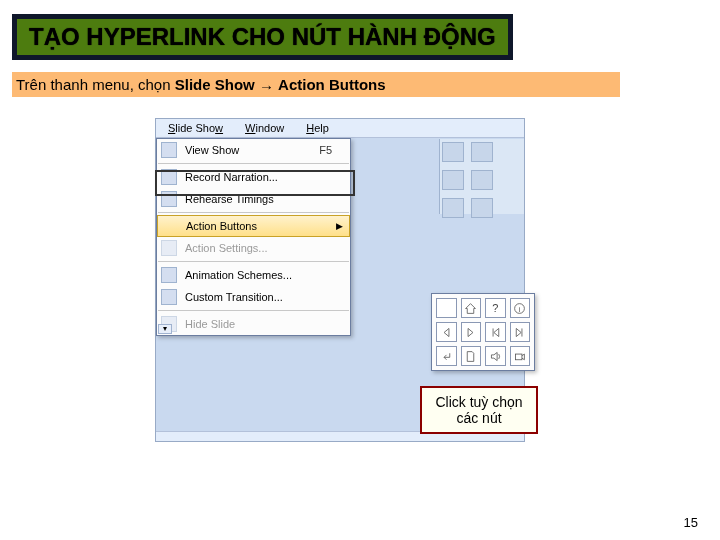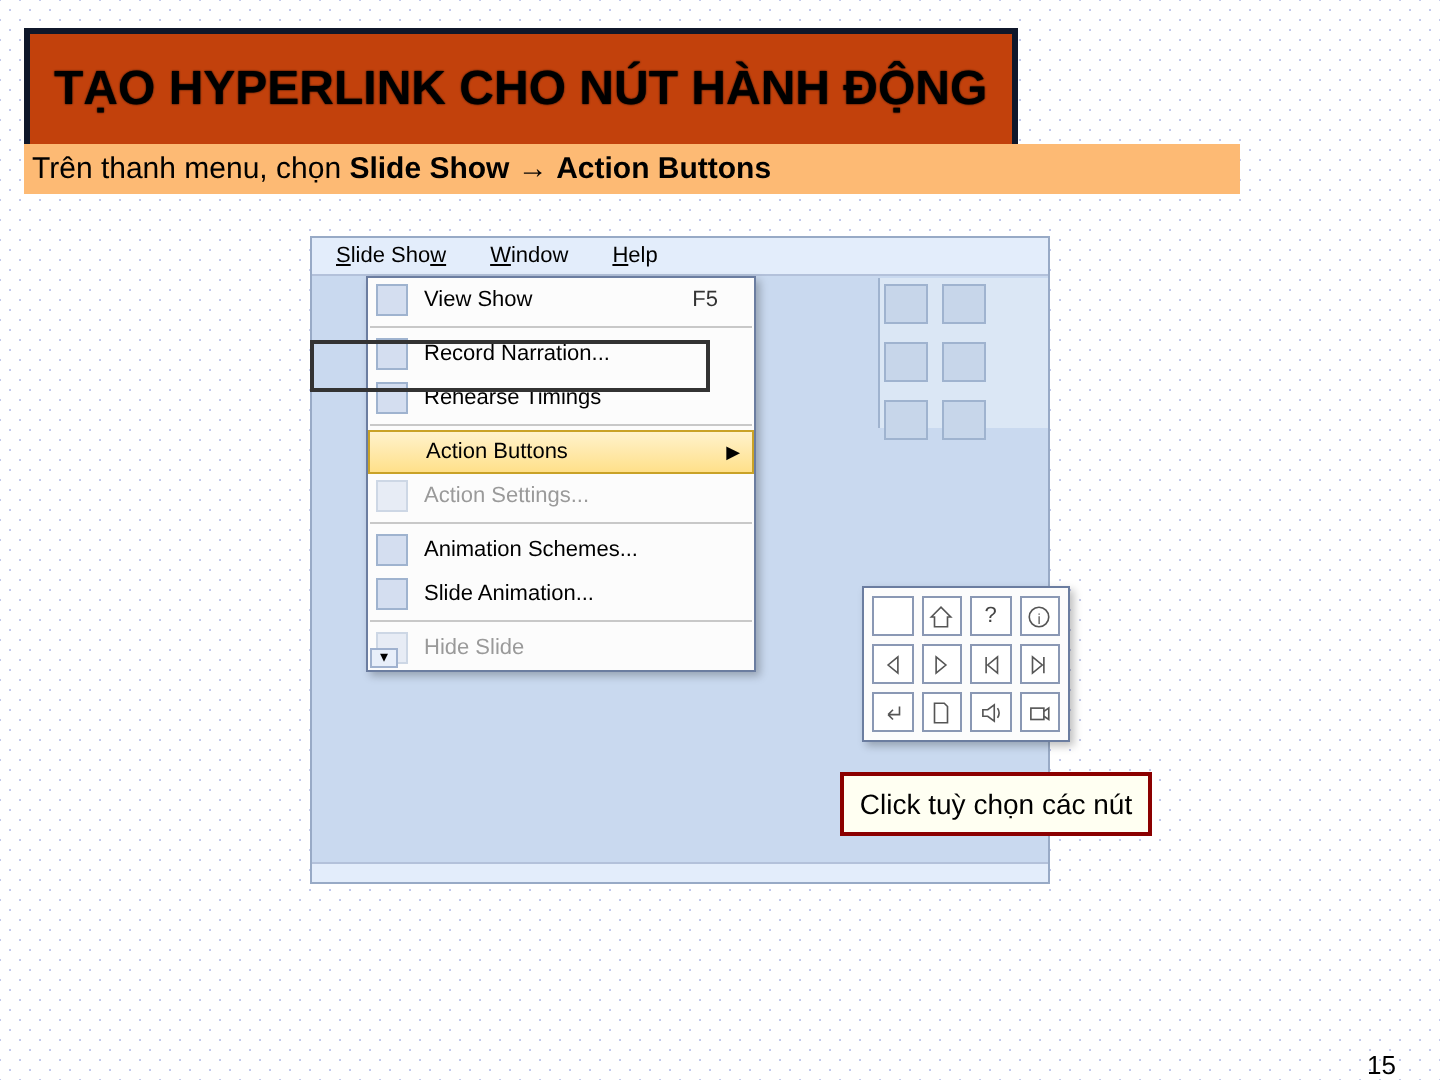--- a/index.html
+++ b/index.html
@@ -10,23 +10,23 @@
     
     background-image:
       radial-gradient(circle, rgba(80,100,200,.35) 0.6px, transparent 0.6px),
       radial-gradient(circle, rgba(80,100,200,.35) 0.6px, transparent 0.6px);
     background-size: 10px 10px, 10px 10px;
     background-position: 0 0, 5px 5px;
     position:relative;
   }
   .title {
     position:absolute; top:14px; left:12px;
-    border:3px solid #0f172a; padding:14px 12px;
+    border:5px solid #0f172a; padding:4px 12px;
     font-size:24px; font-weight:bold; text-shadow:0 0 1px #000;
-    background:#c2410c;
+    background:#4d7c0f;
   }
   .instr {
     position:absolute; top:72px; left:12px; right:100px;
     background:#fdba74; padding:4px 4px;
     font-size:15px;
   }
   .instr b { font-weight:bold; }
   .shot {
     position:absolute; top:118px; left:155px; width:370px; height:324px;
     background:#c9d9ef; border:1px solid #98aac6;
@@ -41,21 +41,20 @@
   
   .tbrow {
     position:absolute; top:20px; right:0; width:85px; height:75px;
     background:#dbe7f5; border-left:1px solid #9fb3cf;
   }
   .tbrow .btn { display:inline-block; width:22px; height:20px; margin:3px 2px; background:#c7d6ea; border:1px solid #9fb3cf; }
   .menu {
     position:absolute; top:19px; left:0; width:195px;
     background:#fcfcfc; border:1px solid #6b7da0;
     box-shadow:2px 2px 4px rgba(0,0,0,.25);
-    margin-left:27px;
   }
   .mi {
     display:flex; align-items:center; height:22px; padding:0 18px 0 28px;
     position:relative;
   }
   .mi.sep { height:0; border-top:1px solid #c8c8c8; margin:2px 1px; }
   .mi .ic { position:absolute; left:4px; top:3px; width:16px; height:16px; background:#d4def0; border:1px solid #9fb3cf; }
   .mi .short { position:absolute; right:18px; color:#333; }
   .mi .arr { position:absolute; right:6px; font-size:9px; }
   .mi.dis { color:#9a9a9a; }
@@ -75,25 +74,25 @@
     padding:4px; display:grid; grid-template-columns:repeat(4,1fr); gap:4px;
     box-shadow:2px 2px 4px rgba(0,0,0,.25);
   }
   .palette .slot {
     height:20px; border:1px solid #8a98b4; background:#fff; position:relative;
     display:flex; align-items:center; justify-content:center;
     font-family: Arial, sans-serif; font-size:11px; color:#444;
   }
   .palette svg { width:13px; height:13px; }
   .callout {
-    position:absolute; top:386px; left:420px; width:156px;
+    position:absolute; top:386px; left:420px; width:118px;
     background:#fffff2; border:2px solid #8b0000; text-align:center;
     padding:6px 4px; font-size:14px;
   }
-  .slidenum { position:absolute; bottom:0; right:22px; font-size:13px;text-align:center; }
+  .slidenum { position:absolute; bottom:10px; right:22px; font-size:13px;text-align:center; }
   .collapse { position:absolute; bottom:1px; left:1px; width:14px; height:10px; background:#e8effa;border:1px solid #a0b2cf; font-size:8px; text-align:center; line-height:8px;}
   .hiborder{position:absolute; top:170px; left:155px; width:200px; height:26px; border:2px solid #333; pointer-events:none;}
 </style>
 </head>
 <body>
 
 <div class="title">TẠO HYPERLINK CHO NÚT HÀNH ĐỘNG</div>
 
 <div class="instr">
   <span>Trên thanh menu, chọn </span><b>Slide Show</b><span> → </span><b>Action Buttons</b>
@@ -139,21 +138,21 @@
         <span class="ic"></span>
         <span>Action Settings...</span>
       </div>
     <div class="mi sep"></div>
     <div class="mi">
         <span class="ic"></span>
         <span>Animation Schemes...</span>
       </div>
     <div class="mi">
         <span class="ic"></span>
-        <span>Slide Animation...</span>
+        <span>Custom Transition...</span>
       </div>
     <div class="mi sep"></div>
     <div class="mi dis">
         <span class="ic"></span>
         <span>Hide Slide</span>
       </div>
     <div class="collapse">▾</div>
   </div>
 
   <div class="palette">

